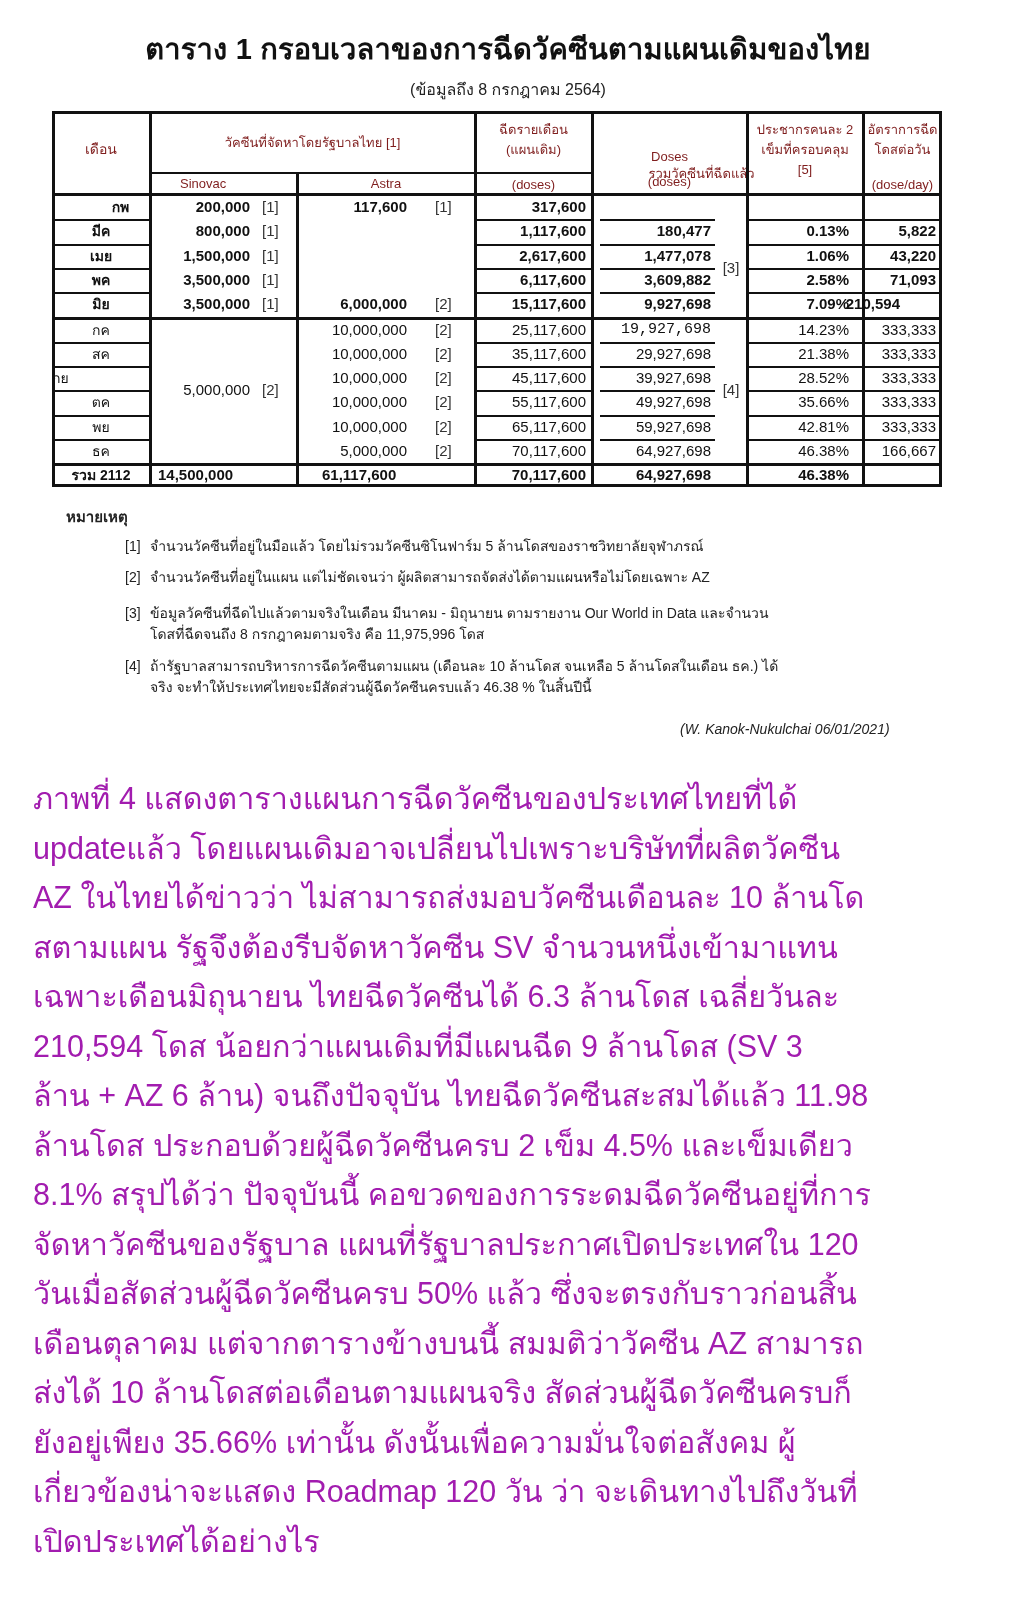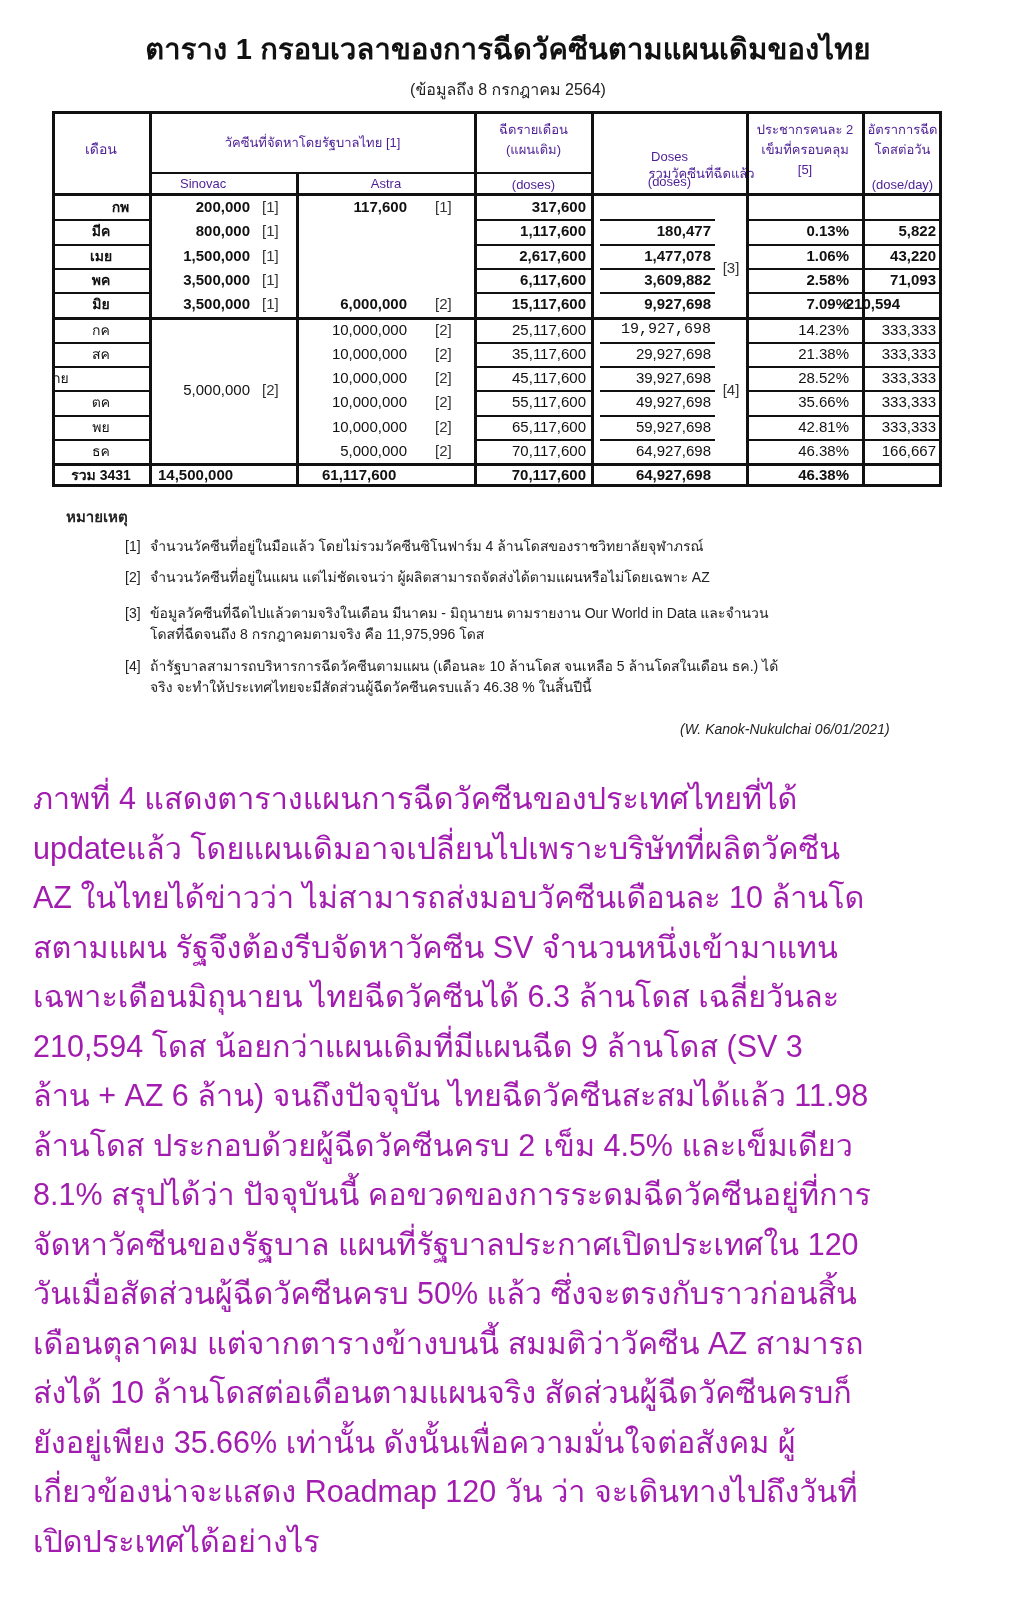--- a/index.html
+++ b/index.html
@@ -1,21 +1,21 @@
 <!DOCTYPE html>
 <html><head>
 <meta charset="utf-8">
 <style>
   html, body { margin:0; padding:0; background:#ffffff; }
   body { width:1016px; height:1614px; position:relative; overflow:hidden; font-family:"DejaVu Sans", sans-serif; color:#111; }
   .title { position:absolute; top:26px; left:0; width:1016px; text-align:center; font-family:"Liberation Sans", sans-serif; font-weight:bold; font-size:29px; letter-spacing:0.2px; color:#111; }
   .subtitle { position:absolute; top:77px; left:0; width:1016px; text-align:center; font-family:"Liberation Sans", sans-serif; font-size:16px; color:#222; }
   .tbl { position:absolute; left:52px; top:111px; width:890px; height:376px; }
   .cell { position:absolute; box-sizing:border-box; font-family:"Liberation Sans", sans-serif; font-size:15px; color:#111; white-space:nowrap; }
-  .hdr { font-size:13px; color:#4c1d95; text-align:center; line-height:17px; }
+  .hdr { font-size:13px; color:#7f1d1d; text-align:center; line-height:17px; }
   .num { text-align:right; }
   .bold { font-weight:bold; }
   .vline { position:absolute; background:#111; }
   .hline { position:absolute; background:#111; }
   .notes-title { position:absolute; left:66px; top:505px; font-family:"Liberation Sans", sans-serif; font-weight:bold; font-size:15px; color:#222; }
   .note { position:absolute; left:125px; font-family:"Liberation Sans", sans-serif; font-size:14px; color:#222; line-height:21px; width:800px; }
   .note .ref { display:inline-block; width:25px; }
   .note .cont { padding-left:25px; display:block; }
   .signature { position:absolute; left:680px; top:721px; font-family:"Liberation Sans", sans-serif; font-style:italic; font-size:14px; color:#222; }
   .para { position:absolute; left:33px; top:774px; width:950px; font-family:"Liberation Sans", sans-serif; font-size:30.5px; line-height:49.5px; color:#a21caf; }
@@ -128,21 +128,21 @@
     <div class="cell num" style="left: 245px; top: 328px; width: 110px; height: 24.3px; line-height: 24.3px;">5,000,000</div>
     <div class="cell " style="left: 383px; top: 328px; width: 30px; height: 24.3px; color: rgb(51, 51, 51); line-height: 24.3px;">[2]</div>
     <div class="cell num" style="left: 423px; top: 328px; width: 111px; height: 24.3px; line-height: 24.3px;">70,117,600</div>
     <div class="cell num" style="left: 540px; top: 328px; width: 119px; height: 24.3px; line-height: 24.3px;">64,927,698</div>
     <div class="cell num" style="left: 695px; top: 328px; width: 102px; height: 24.3px; line-height: 24.3px;">46.38%</div>
     <div class="cell num" style="left: 811px; top: 328px; width: 73px; height: 24.3px; line-height: 24.3px;">166,667</div>
     <div class="cell num" style="left: 98px; top: 267.25px; width: 100px; height: 24.3px; line-height: 24.3px;">5,000,000</div>
     <div class="cell " style="left: 210px; top: 267.25px; width: 30px; height: 24.3px; line-height: 24.3px; color: rgb(51, 51, 51);">[2]</div>
     <div class="cell " style="left: 663px; top: 144.75px; width: 32px; height: 24.3px; line-height: 24.3px; text-align: center; color: rgb(51, 51, 51);">[3]</div>
     <div class="cell " style="left: 663px; top: 267.25px; width: 32px; height: 24.3px; line-height: 24.3px; text-align: center; color: rgb(51, 51, 51);">[4]</div>
-    <div class="cell bold" style="left: 0px; top: 353.3px; width: 98px; height: 22.7px; text-align: center; font-size: 14px; line-height: 22.7px;">รวม 3431</div>
+    <div class="cell bold" style="left: 0px; top: 353.3px; width: 98px; height: 22.7px; text-align: center; font-size: 14px; line-height: 22.7px;">รวม 2112</div>
     <div class="cell bold" style="left: 106px; top: 353.3px; width: 120px; height: 22.7px; line-height: 22.7px;">14,500,000</div>
     <div class="cell bold" style="left: 270px; top: 353.3px; width: 120px; height: 22.7px; line-height: 22.7px;">61,117,600</div>
     <div class="cell num bold" style="left: 423px; top: 353.3px; width: 111px; height: 22.7px; line-height: 22.7px;">70,117,600</div>
     <div class="cell num bold" style="left: 540px; top: 353.3px; width: 119px; height: 22.7px; line-height: 22.7px;">64,927,698</div>
     <div class="cell num bold" style="left: 695px; top: 353.3px; width: 102px; height: 22.7px; line-height: 22.7px;">46.38%</div>
     <div class="cell num bold" style="left: 811px; top: 353.3px; width: 73px; height: 22.7px; line-height: 22.7px;"></div>
     <div class="hline" style="left: 0px; top: 0px; width: 890px; height: 3px;"></div>
     <div class="hline" style="left: 0px; top: 373px; width: 890px; height: 3px;"></div>
     <div class="vline" style="left: 0px; top: 0px; width: 3px; height: 376px;"></div>
     <div class="vline" style="left: 887px; top: 0px; width: 3px; height: 376px;"></div>
@@ -205,21 +205,21 @@
     <div class="hline" style="left: 695px; top: 328px; width: 116px; height: 2px;"></div>
     <div class="hline" style="left: 811px; top: 328px; width: 79px; height: 2px;"></div>
     <div class="hline" style="left: 548px; top: 108.3px; width: 115px; height: 2px;"></div>
     <div class="hline" style="left: 695px; top: 108.3px; width: 116px; height: 2px;"></div>
     <div class="hline" style="left: 811px; top: 108.3px; width: 79px; height: 2px;"></div>
     <div class="hline" style="left: 0px; top: 352.3px; width: 890px; height: 3px;"></div>
   </div>
 
 <div class="notes-title">หมายเหตุ</div>
 <div id="notes">
-    <div class="note" style="top: 536px;"><span class="ref">[1]</span><span>จำนวนวัคซีนที่อยู่ในมือแล้ว โดยไม่รวมวัคซีนซิโนฟาร์ม 4 ล้านโดสของราชวิทยาลัยจุฬาภรณ์</span></div>
+    <div class="note" style="top: 536px;"><span class="ref">[1]</span><span>จำนวนวัคซีนที่อยู่ในมือแล้ว โดยไม่รวมวัคซีนซิโนฟาร์ม 5 ล้านโดสของราชวิทยาลัยจุฬาภรณ์</span></div>
     <div class="note" style="top: 567px;"><span class="ref">[2]</span><span>จำนวนวัคซีนที่อยู่ในแผน แต่ไม่ชัดเจนว่า ผู้ผลิตสามารถจัดส่งได้ตามแผนหรือไม่โดยเฉพาะ AZ</span></div>
     <div class="note" style="top: 603px;"><span class="ref">[3]</span><span>ข้อมูลวัคซีนที่ฉีดไปแล้วตามจริงในเดือน มีนาคม - มิถุนายน ตามรายงาน Our World in Data และจำนวน</span><span class="cont">โดสที่ฉีดจนถึง 8 กรกฎาคมตามจริง คือ 11,975,996 โดส</span></div>
     <div class="note" style="top: 656px;"><span class="ref">[4]</span><span>ถ้ารัฐบาลสามารถบริหารการฉีดวัคซีนตามแผน (เดือนละ 10 ล้านโดส จนเหลือ 5 ล้านโดสในเดือน ธค.) ได้</span><span class="cont">จริง จะทำให้ประเทศไทยจะมีสัดส่วนผู้ฉีดวัคซีนครบแล้ว 46.38 % ในสิ้นปีนี้</span></div>
   </div>
 <div class="signature">(W. Kanok-Nukulchai 06/01/2021)</div>
 
 <div class="para" id="para">
     <div>ภาพที่ 4 แสดงตารางแผนการฉีดวัคซีนของประเทศไทยที่ได้</div>
     <div>updateแล้ว โดยแผนเดิมอาจเปลี่ยนไปเพราะบริษัทที่ผลิตวัคซีน</div>
     <div>AZ ในไทยได้ข่าวว่า ไม่สามารถส่งมอบวัคซีนเดือนละ 10 ล้านโด</div>

